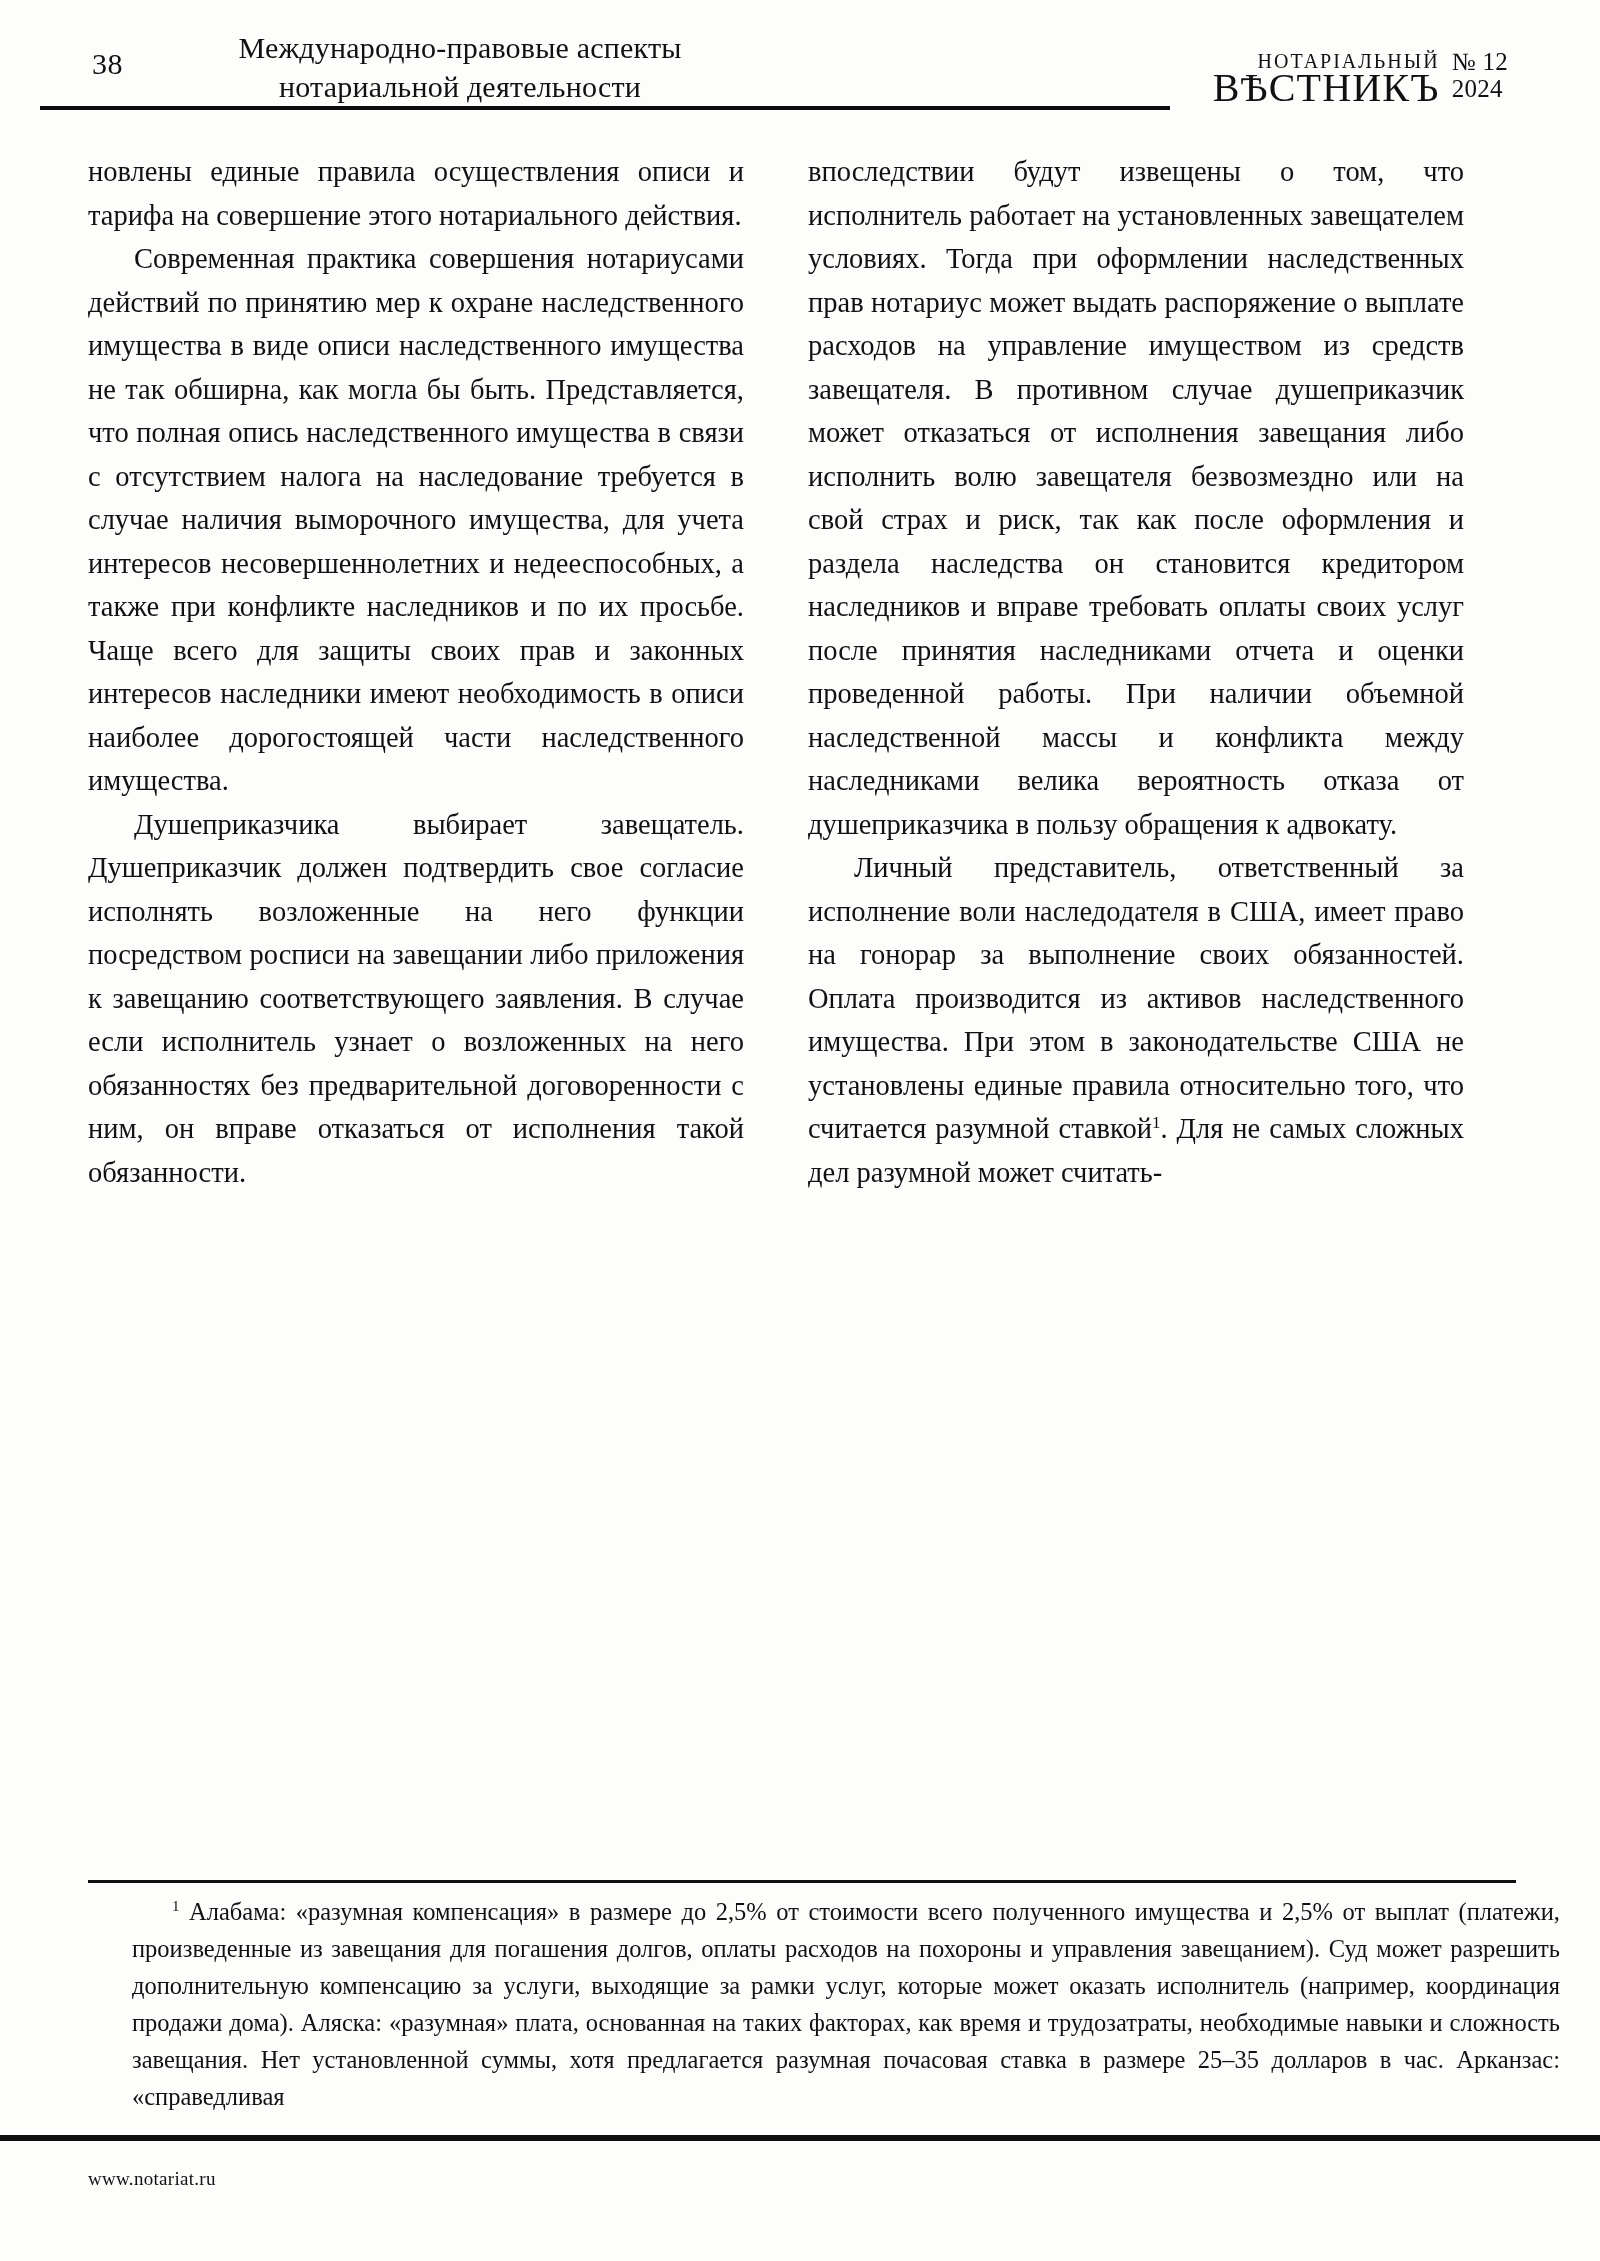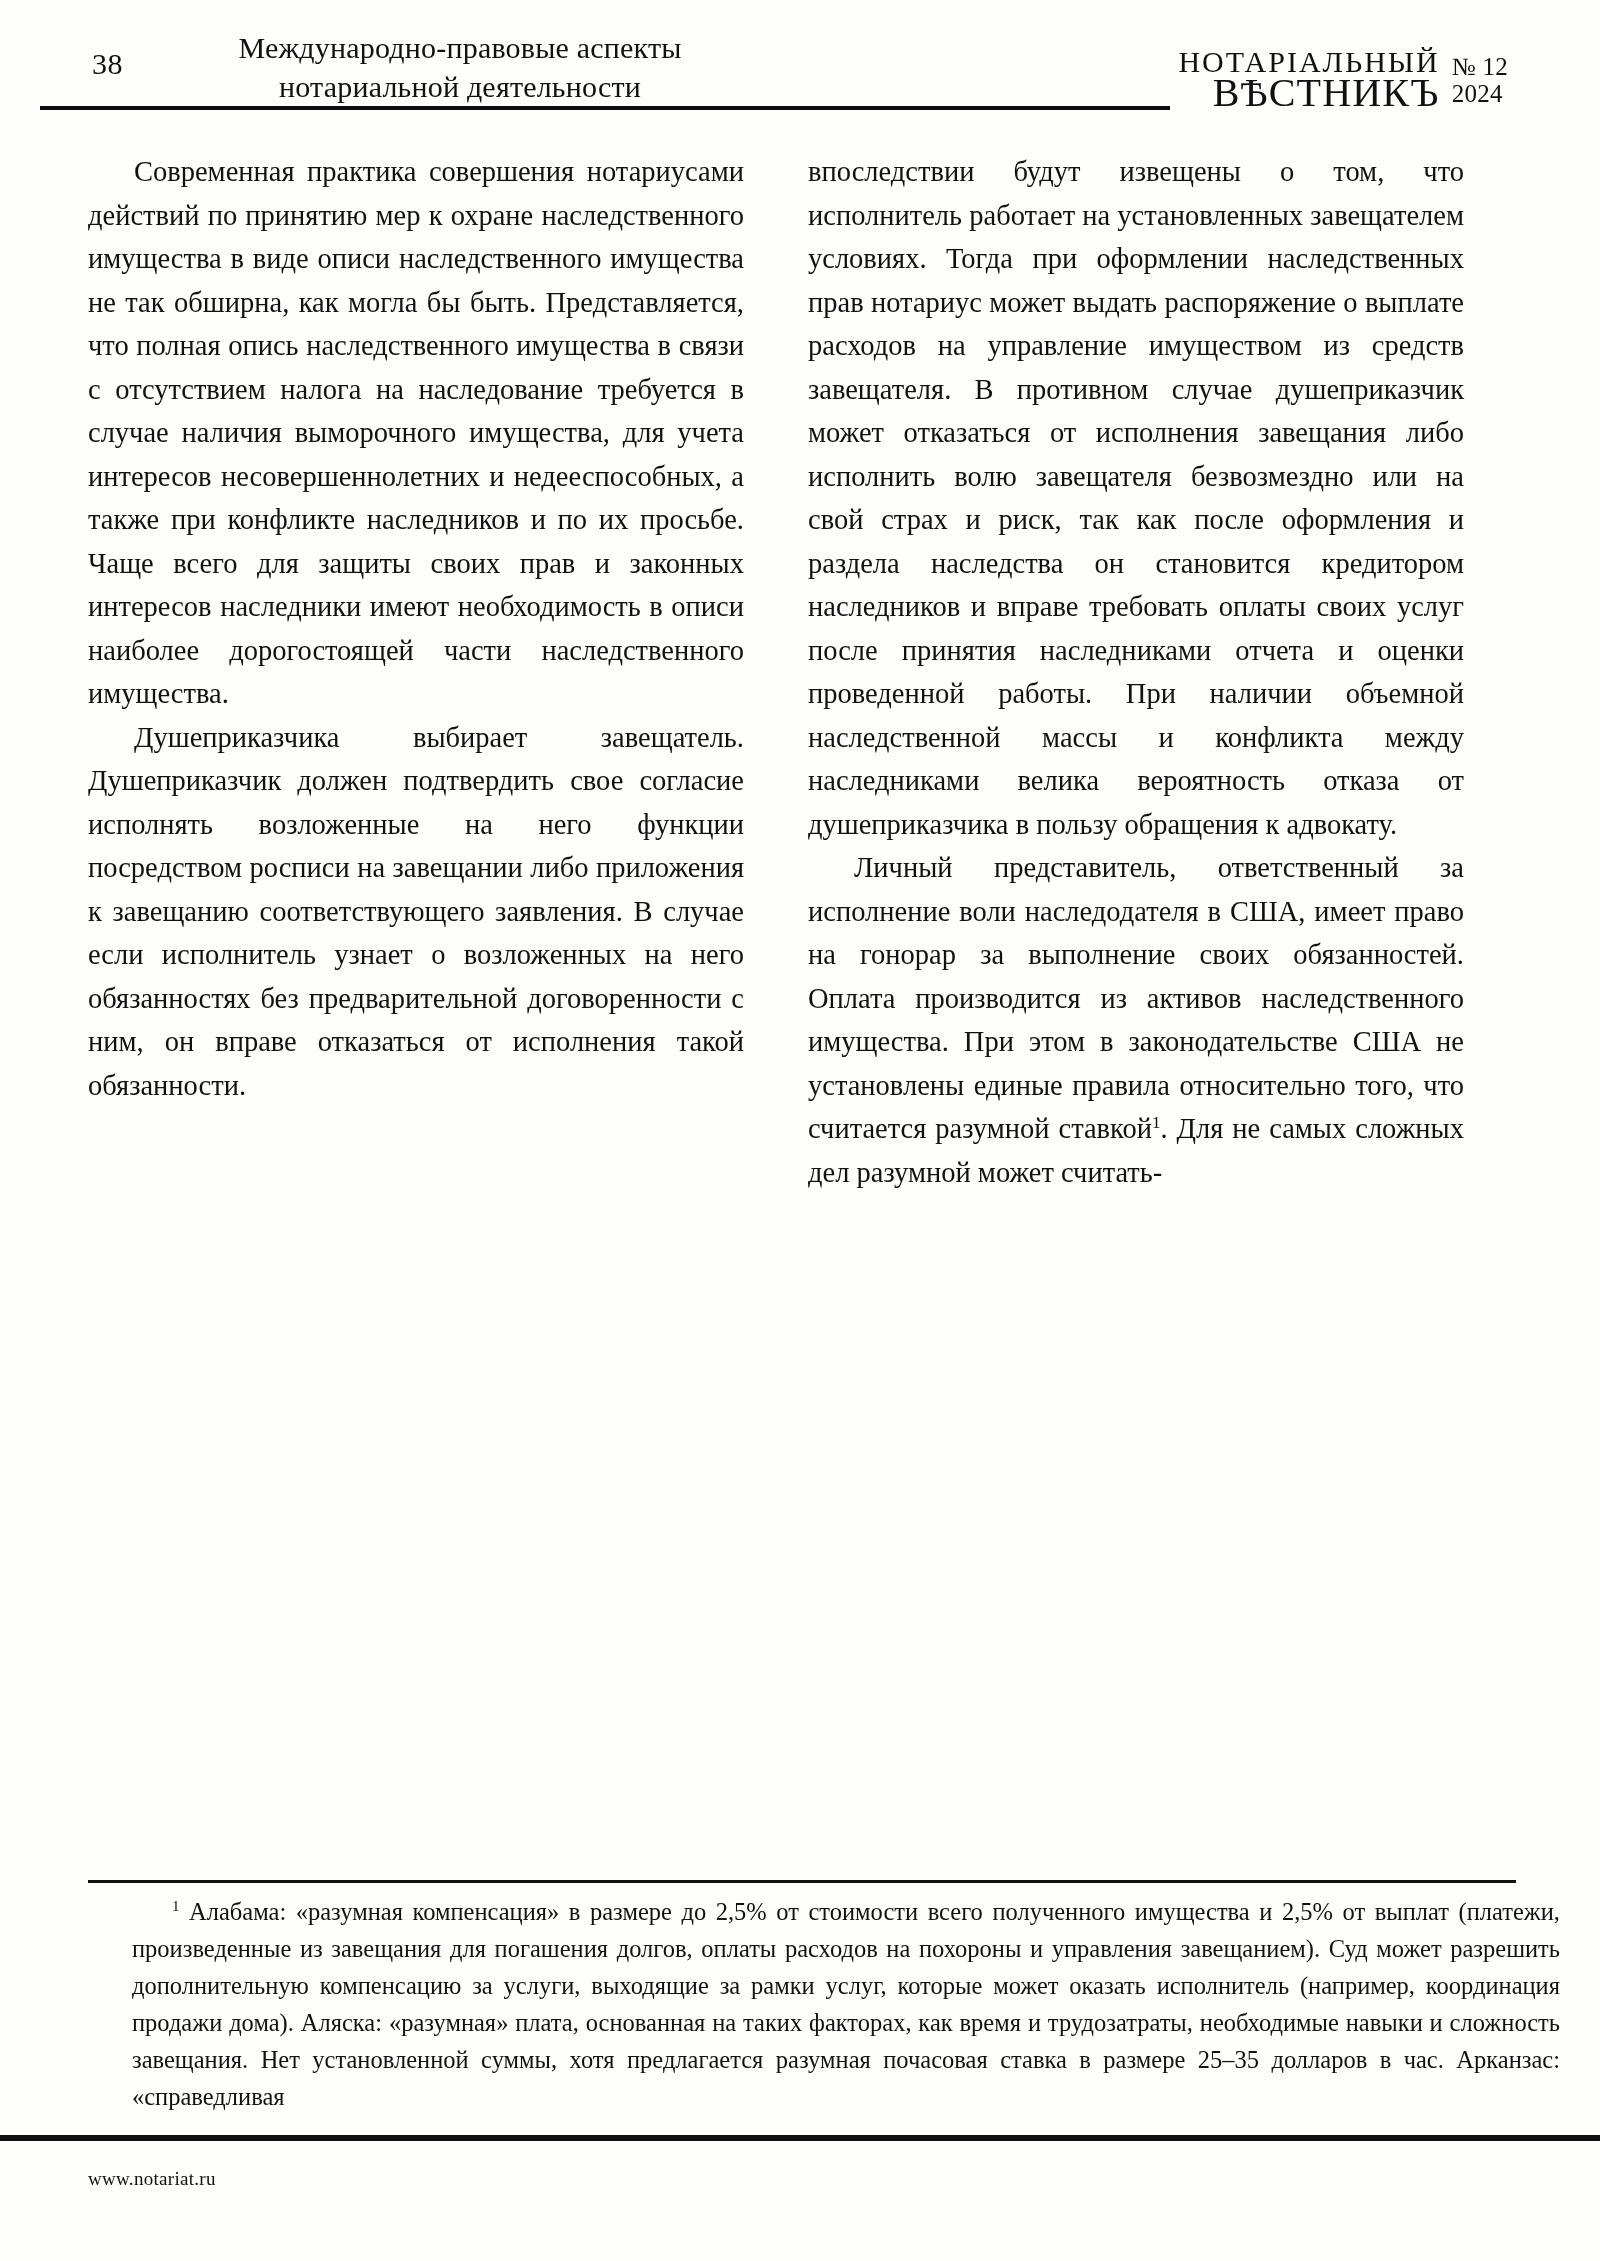--- a/index.html
+++ b/index.html
@@ -57,21 +57,21 @@
     top: 22px;
     display: flex;
     align-items: flex-end;
     gap: 12px;
   }
   .mh-words {
     text-align: right;
     line-height: .93;
   }
   .mh-line1 {
-    font-size: 30px;
+    font-size: 20px;
     letter-spacing: 2.0px;
     font-weight: 400;
     white-space: nowrap;
   }
   .mh-line2 {
     font-size: 40px;
     letter-spacing: 1.2px;
     font-weight: 400;
     white-space: nowrap;
     margin-top: -2px;
@@ -188,20 +188,21 @@
         <div class="year">2024</div>
       </div>
     </div>
   </div>
 
   <div class="rule-top"></div>
 
   <div class="body-cols">
 
     <div class="col">
+      <p class="no-indent">новлены единые правила осуществления описи и тарифа на совершение этого нотариального действия.</p>
       <p>Современная практика совершения нотариусами действий по принятию мер к охране наследственного имущества в виде описи наследственного имущества не так обширна, как могла бы быть. Представляется, что полная опись наследственного имущества в связи с отсутствием налога на наследование требуется в случае наличия выморочного имущества, для учета интересов несовершеннолетних и недееспособных, а также при конфликте наследников и по их просьбе. Чаще всего для защиты своих прав и законных интересов наследники имеют необходимость в описи наиболее дорогостоящей части наследственного имущества.</p>
       <p>Душеприказчика выбирает завещатель. Душеприказчик должен подтвердить свое согласие исполнять возложенные на него функции посредством росписи на завещании либо приложения к завещанию соответствующего заявления. В случае если исполнитель узнает о возложенных на него обязанностях без предварительной договоренности с ним, он вправе отказаться от исполнения такой обязанности.</p>
     </div>
 
     <div class="col">
       <p class="no-indent">впоследствии будут извещены о том, что исполнитель работает на установленных завещателем условиях. Тогда при оформлении наследственных прав нотариус может выдать распоряжение о выплате расходов на управление имуществом из средств завещателя. В противном случае душеприказчик может отказаться от исполнения завещания либо исполнить волю завещателя безвозмездно или на свой страх и риск, так как после оформления и раздела наследства он становится кредитором наследников и вправе требовать оплаты своих услуг после принятия наследниками отчета и оценки проведенной работы. При наличии объемной наследственной массы и конфликта между наследниками велика вероятность отказа от душеприказчика в пользу обращения к адвокату.</p>
 
 
       <p><span>Личный представитель, ответственный за исполнение воли наследодателя в США, имеет право на гонорар за выполнение своих обязанностей. Оплата производится из активов наследственного имущества. При этом в законодательстве США не установлены единые правила относительно того, что считается разумной ставкой</span><sup class="fn">1</sup><span>. Для не самых сложных дел разумной может считать-</span></p>
     </div>

